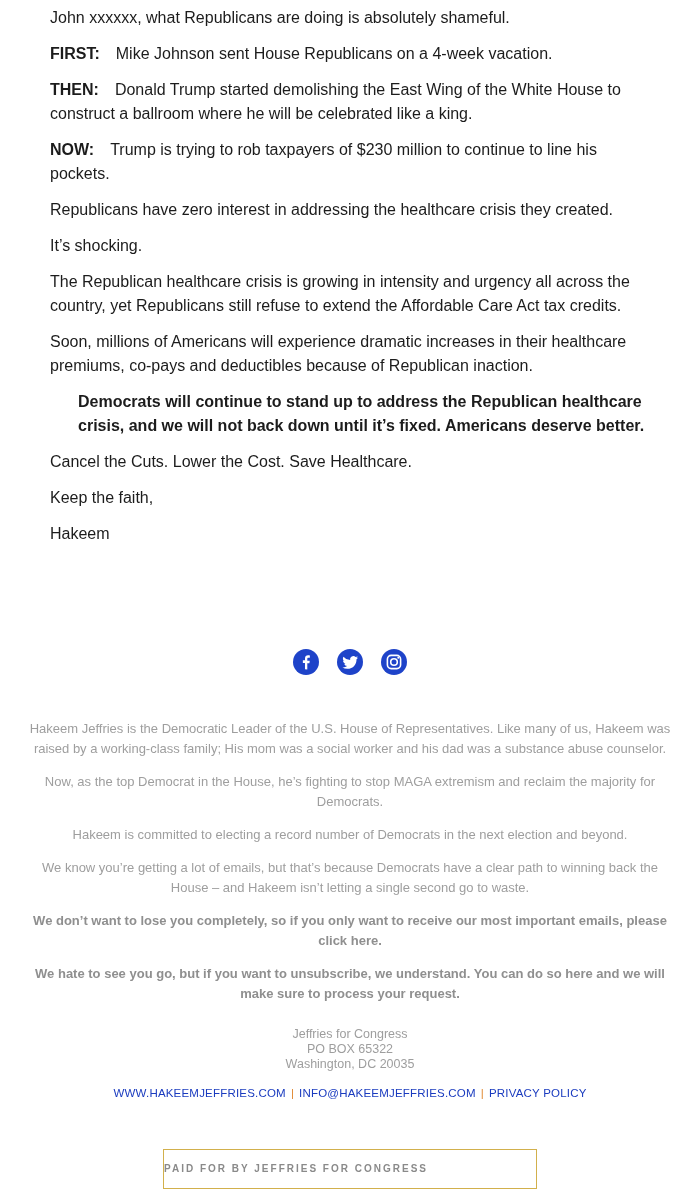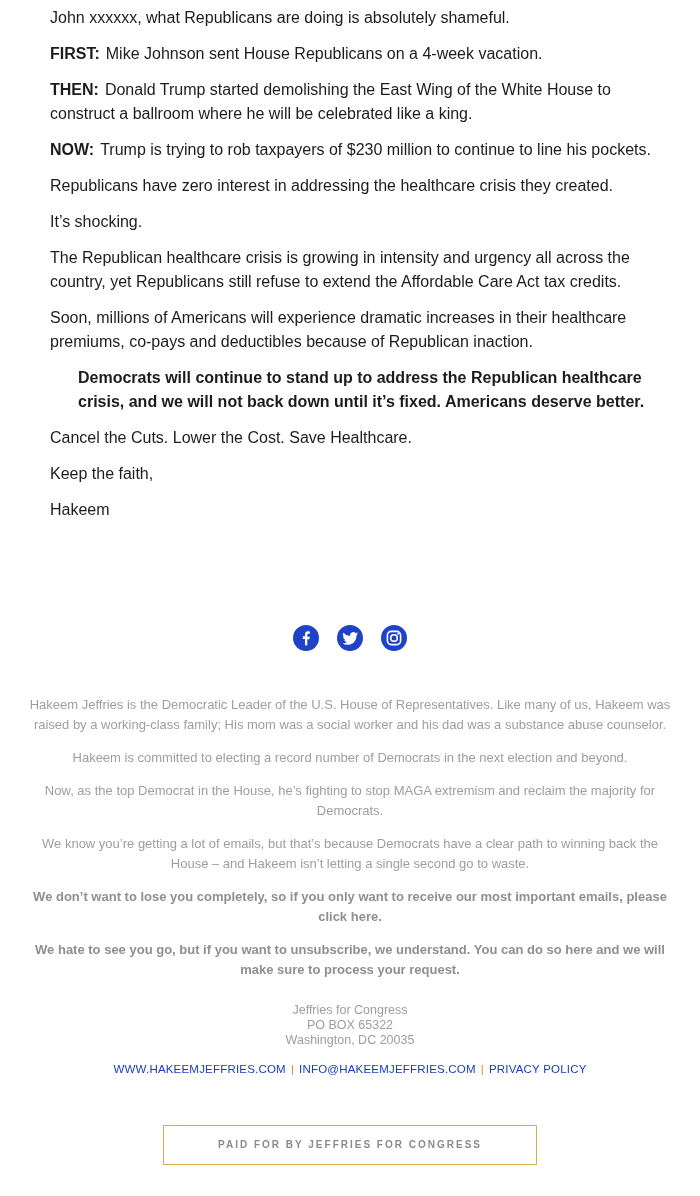--- a/index.html
+++ b/index.html
@@ -14,21 +14,21 @@
 
   
   .body-copy {
     padding: 6px 46px 0 50px;
     font-size: 16px;
     line-height: 24px;
     color: #1c1c1c;
   }
   .body-copy p { margin: 0 0 12px 0; }
   .body-copy p.standout { font-weight: bold; margin-left: 28px; }
-  .p-lead { font-weight: bold; margin-right: 6px; }
+  .p-lead { font-weight: bold; margin-right: 16px; }
   .p-lead:empty { margin: 0; }
 
   
   .social-row {
     margin-top: 103px;
     display: flex;
     justify-content: center;
     gap: 18px;
   }
   .social-link { display: block; width: 26px; height: 26px; cursor: pointer; }
@@ -66,21 +66,21 @@
   }
   .links-row .sep { color: var(--separator-gold, #e0872f); margin: 0 5px; }
 
   .paid-box {
     margin: 46px auto 0 auto;
     width: 372px;
     height: 38px;
     border: 1px solid var(--box-gold, #d2b04c);
     display: flex;
     align-items: center;
-    justify-content: center;
+    justify-content: flex-start;
   }
   .paid-box span {
     font-size: 10px;
     font-weight: bold;
     letter-spacing: 2px;
     color: #8a8a8a;
   }
 </style>
 </head>
 <body>
@@ -126,22 +126,22 @@
           <rect x="6.4" y="6.4" width="13.2" height="13.2" rx="3.8" fill="none" stroke="#ffffff" stroke-width="1.6"></rect>
           <circle cx="13" cy="13" r="3.3" fill="none" stroke="#ffffff" stroke-width="1.6"></circle>
           <circle cx="17.3" cy="8.7" r="1.05" fill="#ffffff"></circle>
         </svg>
       </span>
     </a>
   </div>
 
   <div class="footer">
     <p>Hakeem Jeffries is the Democratic Leader of the U.S. House of Representatives. Like many of us, Hakeem was raised by a working-class family; His mom was a social worker and his dad was a substance abuse counselor.</p>
+    <p>Now, as the top Democrat in the House, he’s fighting to stop MAGA extremism and reclaim the majority for Democrats.</p>
     <p>Hakeem is committed to electing a record number of Democrats in the next election and beyond.</p>
-    <p>Now, as the top Democrat in the House, he’s fighting to stop MAGA extremism and reclaim the majority for Democrats.</p>
     <p>We know you’re getting a lot of emails, but that’s because Democrats have a clear path to winning back the House – and Hakeem isn’t letting a single second go to waste.</p>
     <p class="bold">We don’t want to lose you completely, so if you only want to receive our most important emails, please click here.</p>
     <p class="bold">We hate to see you go, but if you want to unsubscribe, we understand. You can do so here and we will make sure to process your request.</p>
 
     <div class="address">
       <div>Jeffries for Congress</div>
       <div>PO BOX 65322</div>
       <div>Washington, DC 20035</div>
     </div>
 

